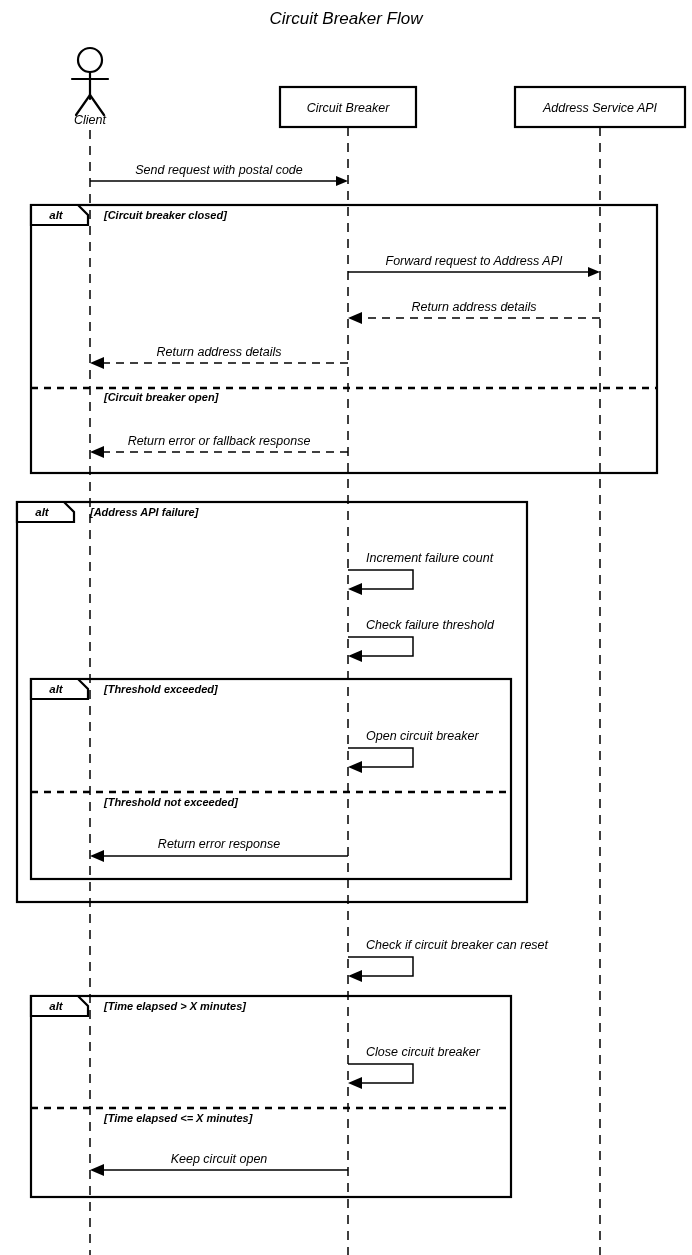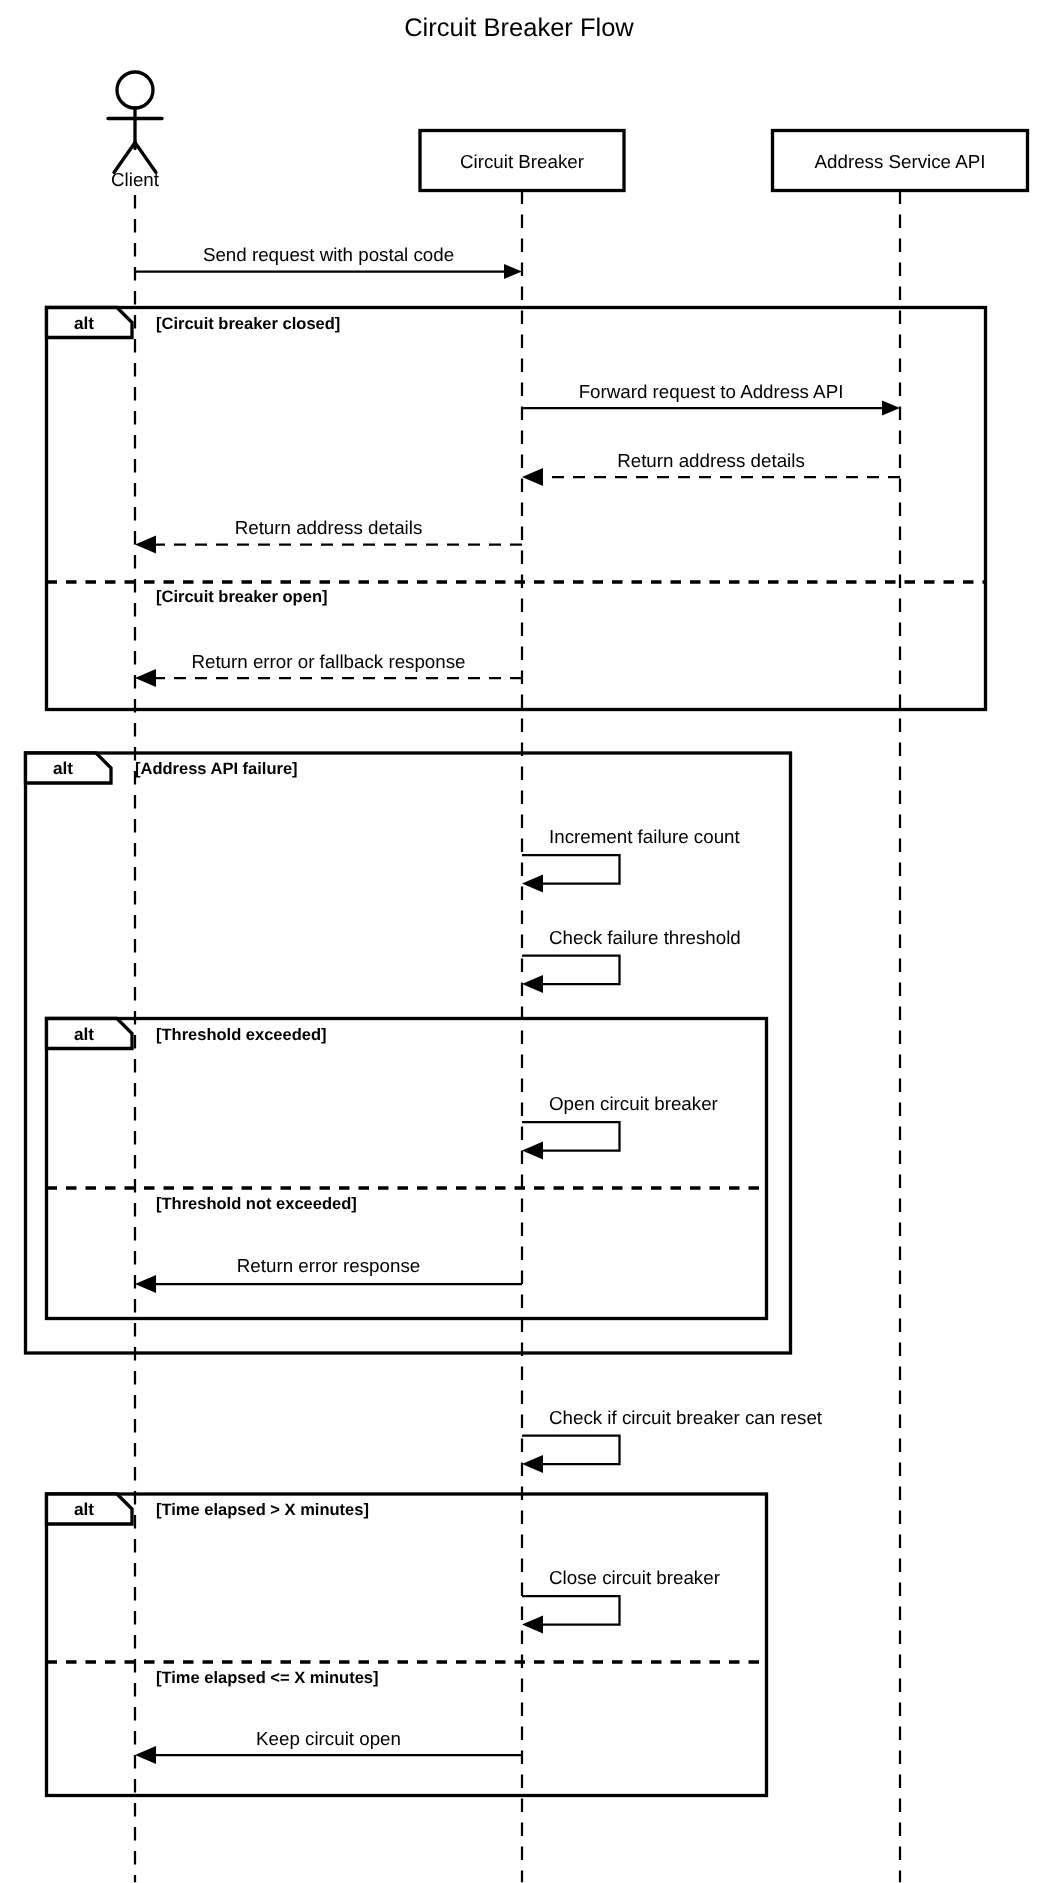--- a/index.html
+++ b/index.html
@@ -10,20 +10,21 @@
   body {
     width: 692px;
     height: 1255px;
     font-family: "Liberation Sans", sans-serif;
     overflow: hidden;
   }
   #diagram-root {
     position: relative;
     width: 692px;
     height: 1255px;
+    font-style: italic;
   }
   svg.sequence-canvas {
     display: block;
     width: 692px;
     height: 1255px;
   }
   .lifeline-box {
     fill: #ffffff;
     stroke: #000000;
     stroke-width: 2.2;

